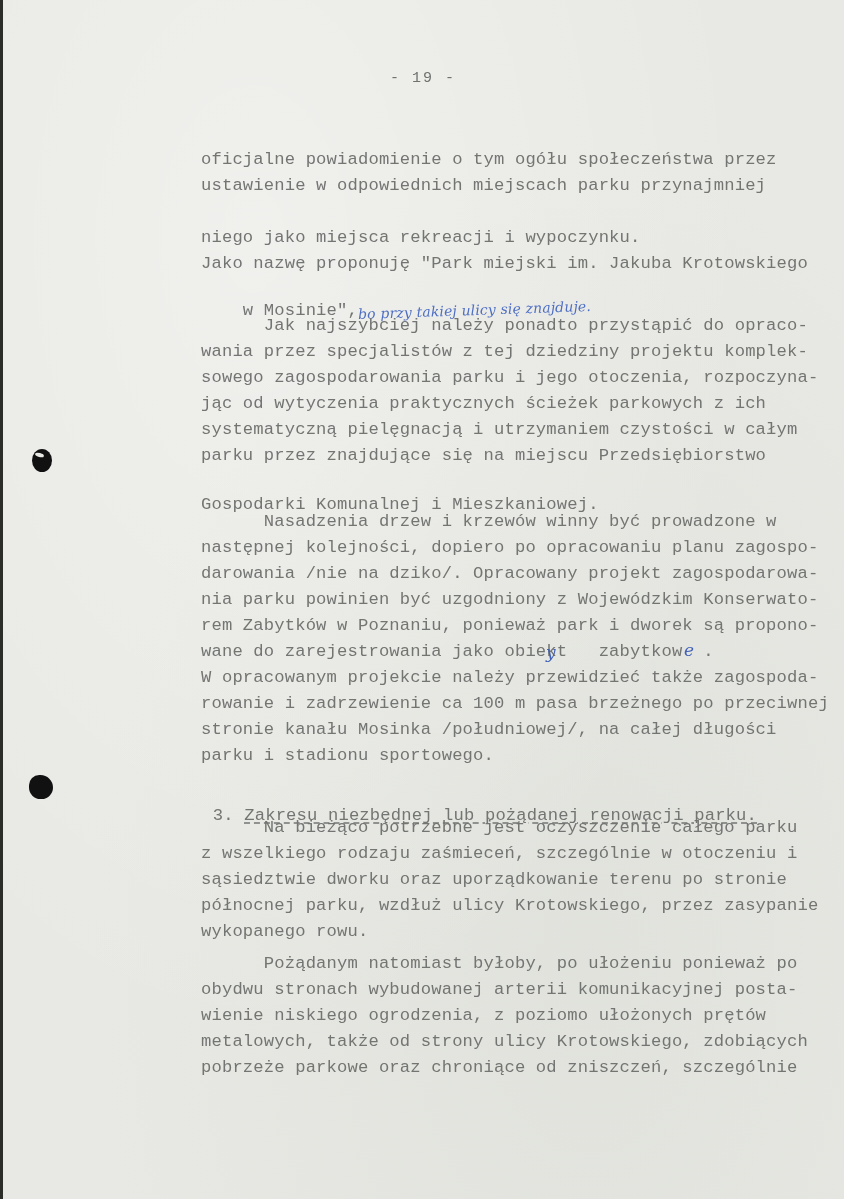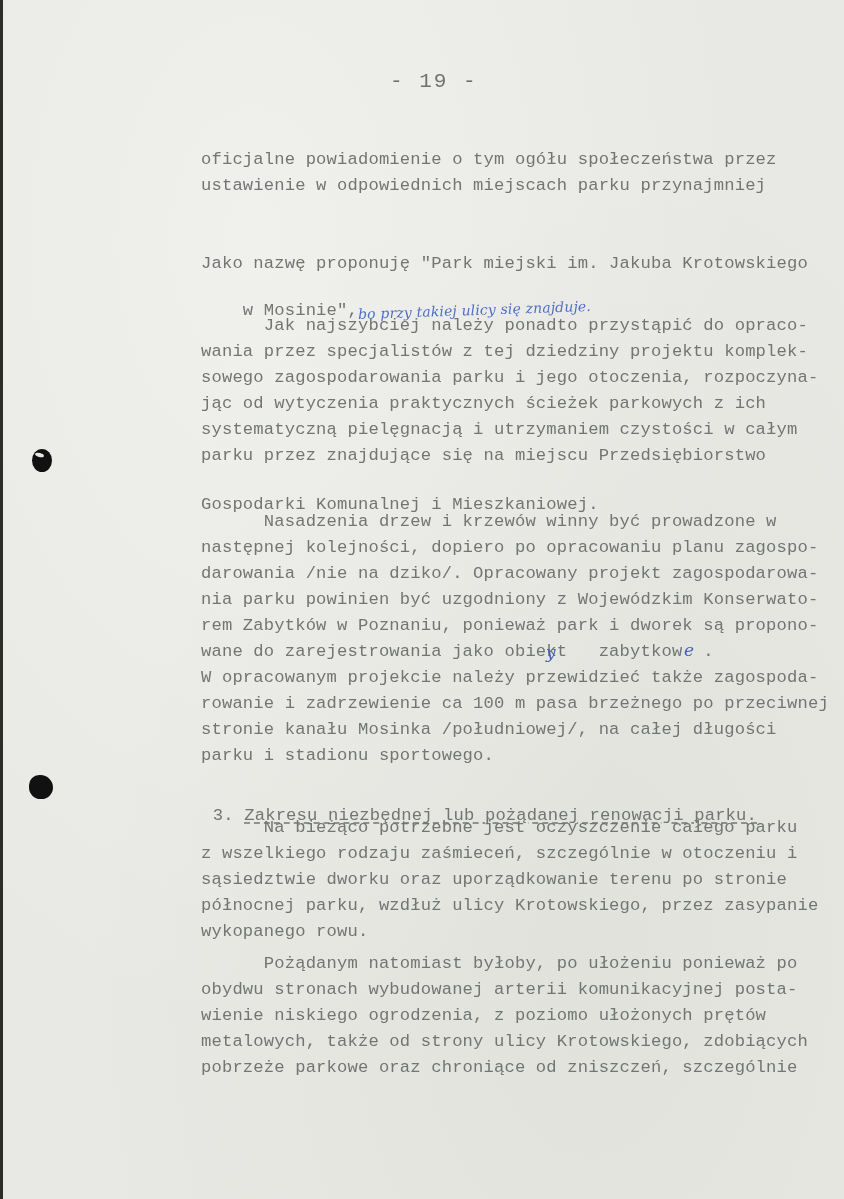--- a/index.html
+++ b/index.html
@@ -25,21 +25,21 @@
     background: #111;
   }
   .hole-1 { left: 32px; top: 449px; width: 20px; height: 23px; }
   .hole-1::after {
     content: ""; position: absolute; left: 3px; top: 4px; width: 9px; height: 4px;
     border-radius: 50%; background: #e8e9e4; transform: rotate(15deg);
   }
   .hole-2 { left: 29px; top: 775px; width: 24px; height: 24px; border-radius: 45% 55% 50% 50%; }
   .page-number {
     position: absolute; left: 390px; top: 70px;
-    font-size: 21px; color: #707270; letter-spacing: 2px;
+    font-size: 15px; color: #707270; letter-spacing: 2px;
   }
   .text-line {
     position: absolute; white-space: pre;
     font-size: 17.2px; color: #737573; letter-spacing: 0.15px;
     line-height: 20px;
   }
   .heading-num { color: #737573; }
   .heading-text { text-decoration: underline; text-decoration-style: dashed; text-underline-offset: 3px; }
   .handwriting {
     font-family: "DejaVu Serif", serif; font-style: italic;
@@ -56,20 +56,21 @@
 
 <div class="page">
   <div class="left-edge"></div>
   <div class="punch-hole hole-1"></div>
   <div class="punch-hole hole-2"></div>
 
   <div class="page-number">- 19 -</div>
 
   <div class="text-line" style="left:201px; top:150px;">oficjalne powiadomienie o tym ogółu społeczeństwa przez</div>
   <div class="text-line" style="left:201px; top:176px;">ustawienie w odpowiednich miejscach parku przynajmniej</div>
+  <div class="text-line" style="left:201px; top:228px;">niego jako miejsca rekreacji i wypoczynku.</div>
   <div class="text-line" style="left:201px; top:254px;">Jako nazwę proponuję "Park miejski im. Jakuba Krotowskiego</div>
   <div class="text-line" style="left:201px; top:280px;">
     <span>w Mosinie",</span><span class="handwriting">bo przy takiej ulicy się znajduje.</span>
   </div>
 
   <div class="text-line" style="left:201px; top:316px;">      Jak najszybciej należy ponadto przystąpić do opraco-</div>
   <div class="text-line" style="left:201px; top:342px;">wania przez specjalistów z tej dziedziny projektu komplek-</div>
   <div class="text-line" style="left:201px; top:394px;">jąc od wytyczenia praktycznych ścieżek parkowych z ich</div>
   <div class="text-line" style="left:201px; top:368px;">sowego zagospodarowania parku i jego otoczenia, rozpoczyna-</div>
   <div class="text-line" style="left:201px; top:420px;">systematyczną pielęgnacją i utrzymaniem czystości w całym</div>

